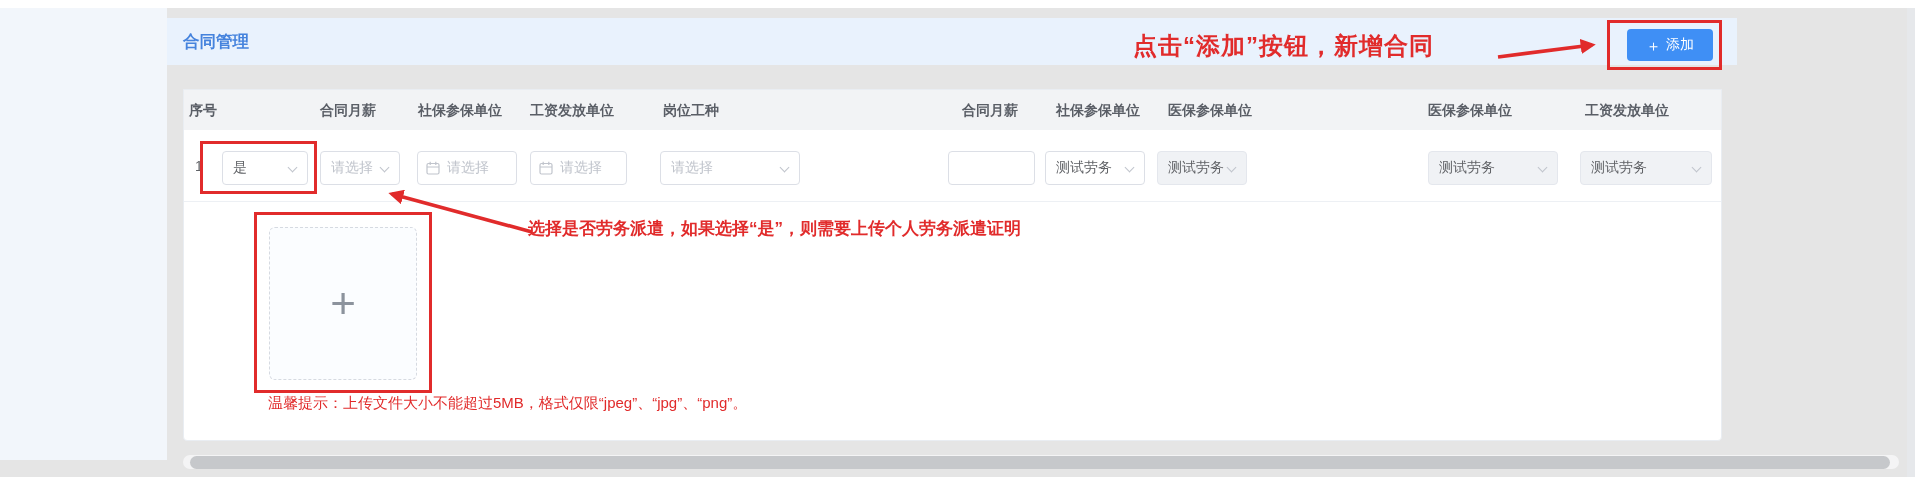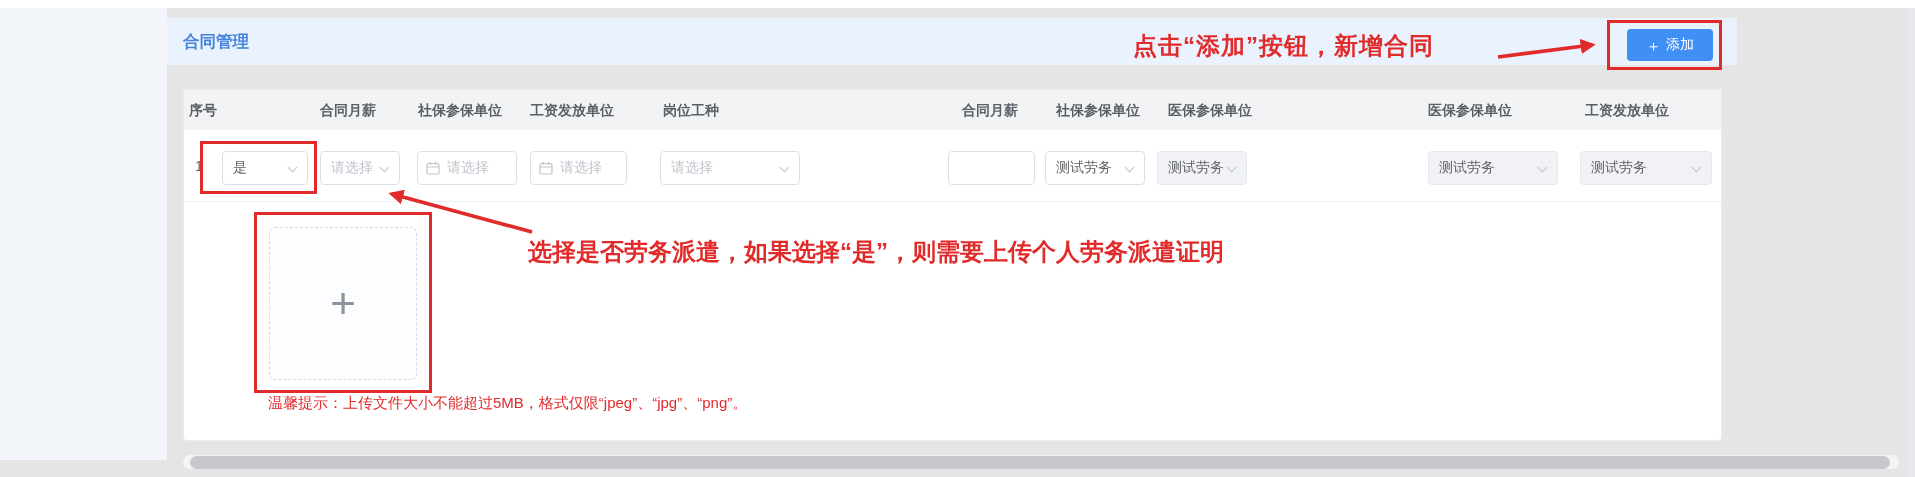--- a/index.html
+++ b/index.html
@@ -15,21 +15,21 @@
   .canvas{position:relative;width:1915px;height:477px;background:#e5e5e5;overflow:hidden;margin-top:8px;}
 
   .left-strip{position:absolute;left:0;top:0;width:167px;height:452px;background:#f2f6fb;}
   .right-scroll-strip{position:absolute;right:0;top:0;width:8px;height:477px;background:#e6e8eb;}
 
   .panel-header{position:absolute;left:167px;top:10px;width:1570px;height:47px;
     background:var(--panel-header-bg);display:flex;align-items:center;}
   .page-title{margin-left:16px;font-size:16.5px;font-weight:bold;color:var(--title-blue);}
   .annot{position:absolute;color:var(--annotation-red);font-weight:bold;white-space:nowrap;}
   .annot-top{left:1133px;top:22px;font-size:24px;letter-spacing:1px;}
-  .annot-mid{left:528px;top:228px;font-size:24px;}
+  .annot-mid{left:528px;top:209px;font-size:17px;}
 
   .redbox{position:absolute;border:3px solid var(--annotation-red);background:transparent;}
   .redbox-add{left:1607px;top:12px;width:115px;height:50px;}
   .redbox-select{left:200px;top:133px;width:117px;height:53px;}
   .redbox-upload{left:254px;top:204px;width:178px;height:181px;}
 
   .add-btn{position:absolute;left:1627px;top:21px;width:86px;height:32px;border:none;
     background:var(--primary-blue);color:#fff;font-size:14px;border-radius:4px;cursor:pointer;
     display:flex;align-items:center;justify-content:center;gap:5px;
     font-family:"Liberation Sans","DejaVu Sans",sans-serif;}

